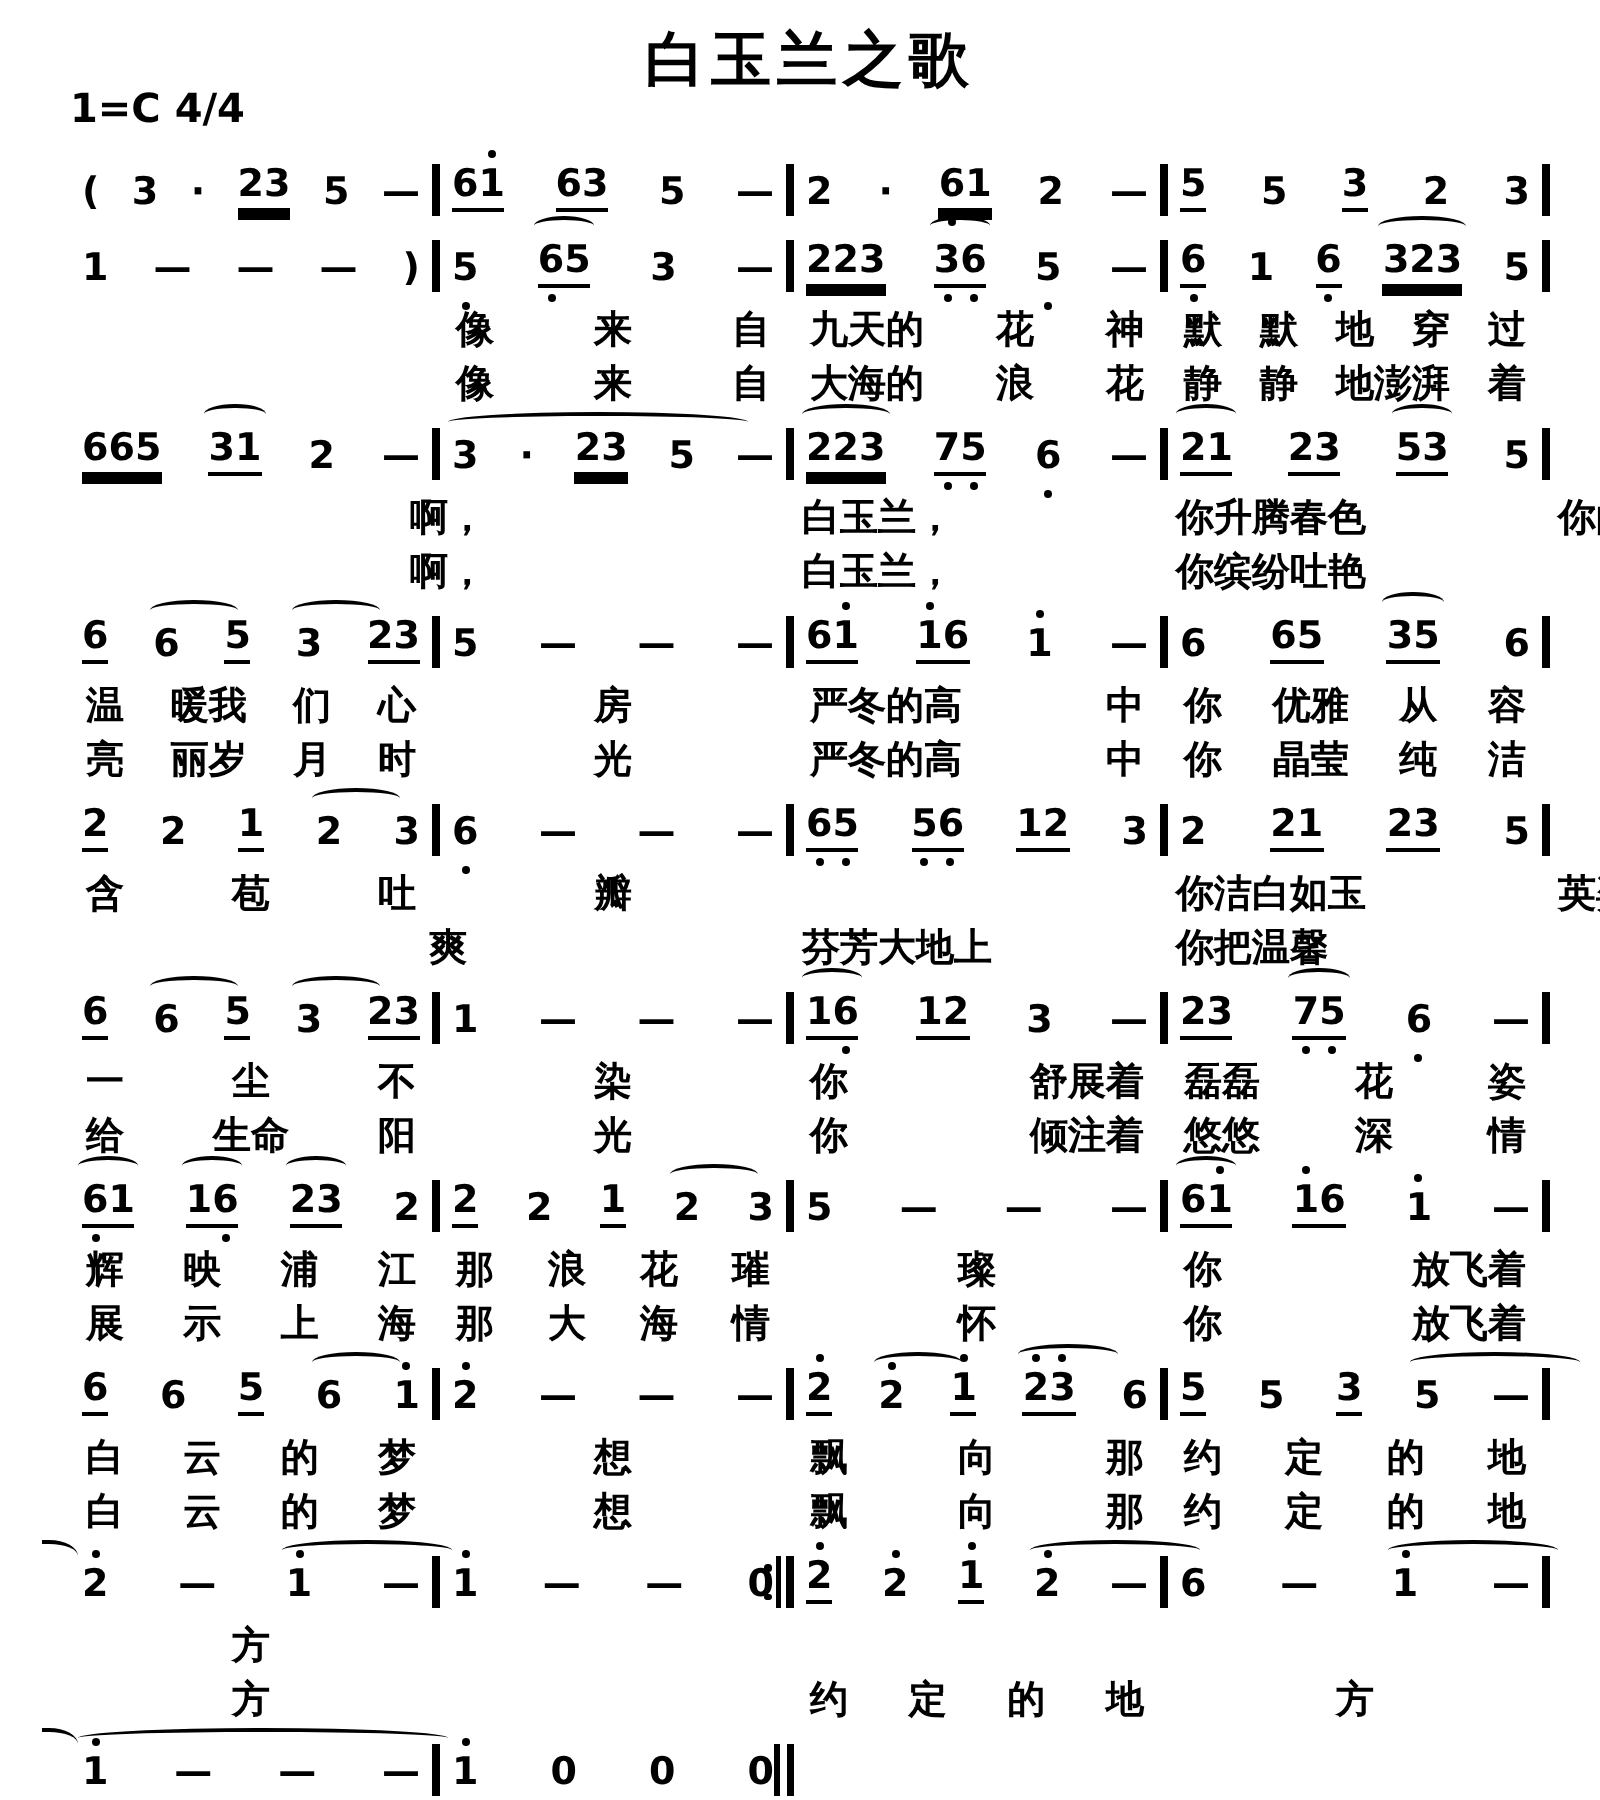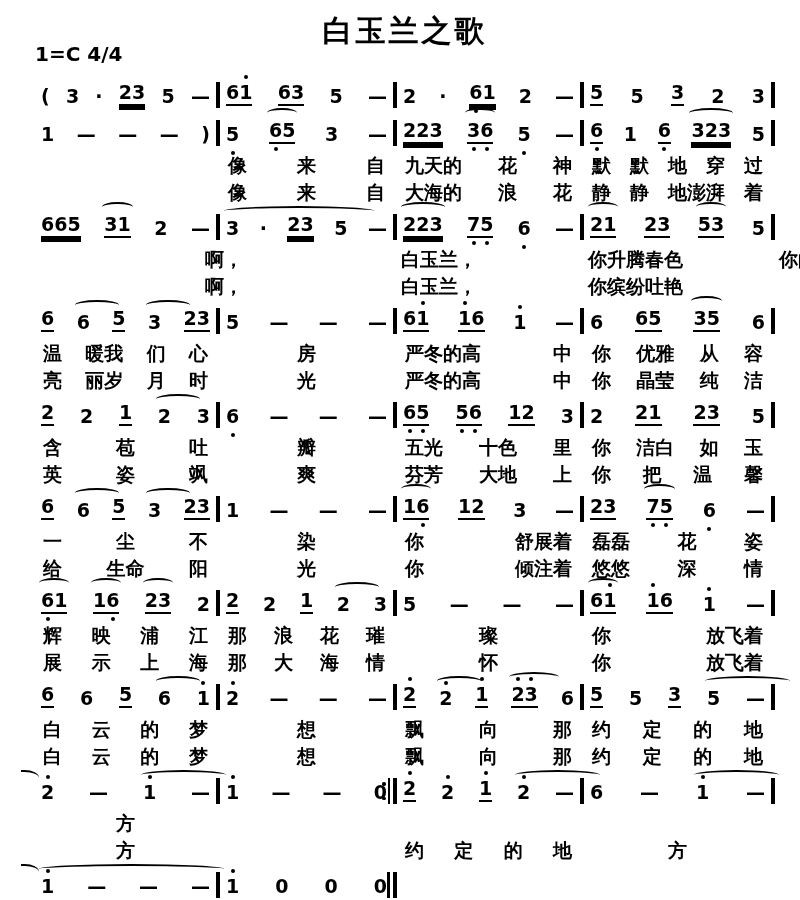--- a/index.html
+++ b/index.html
@@ -555,25 +555,20 @@
         <div class="lm">
           <span>含</span>
           <span>苞</span>
           <span>吐</span>
         </div>
         <i class="sp"></i>
         <div class="lm single">
           <span>瓣</span>
         </div>
         <i class="sp"></i>
-        <div class="lm">
-          <span>五光</span>
-          <span>十色</span>
-          <span>里</span>
-        </div>
         <i class="sp"></i>
         <div class="lm">
           <span>你</span>
           <span>洁白</span>
           <span>如</span>
           <span>玉</span>
         </div>
         <i class="sp"></i>
         <div class="lm">
           <span>英</span>

